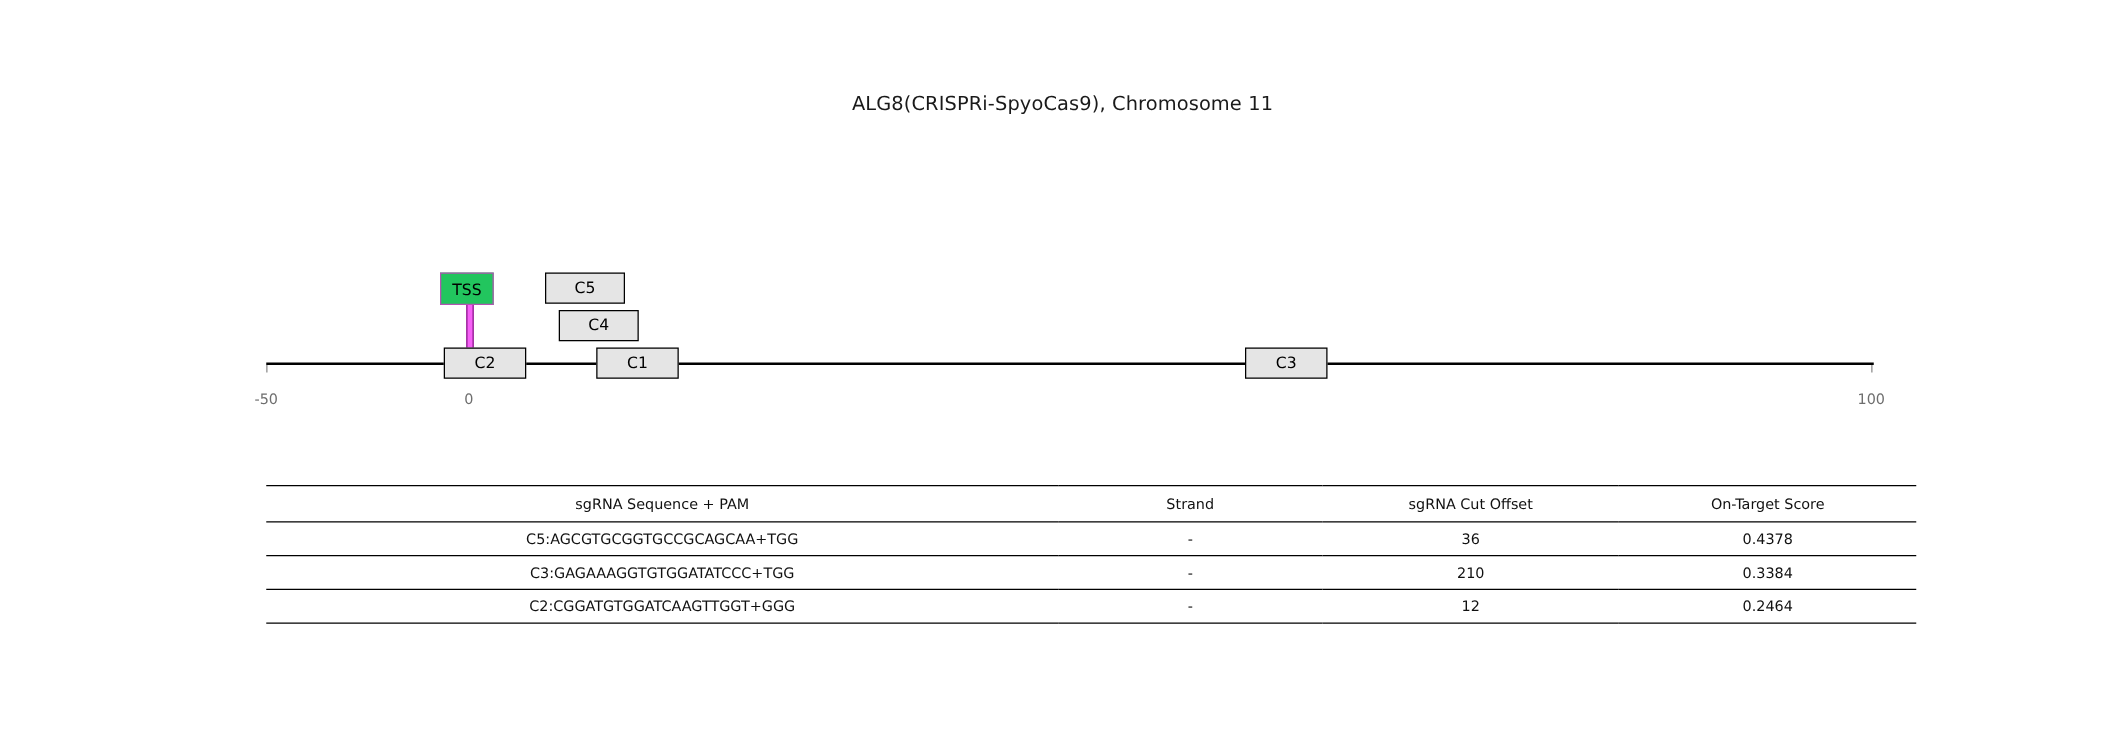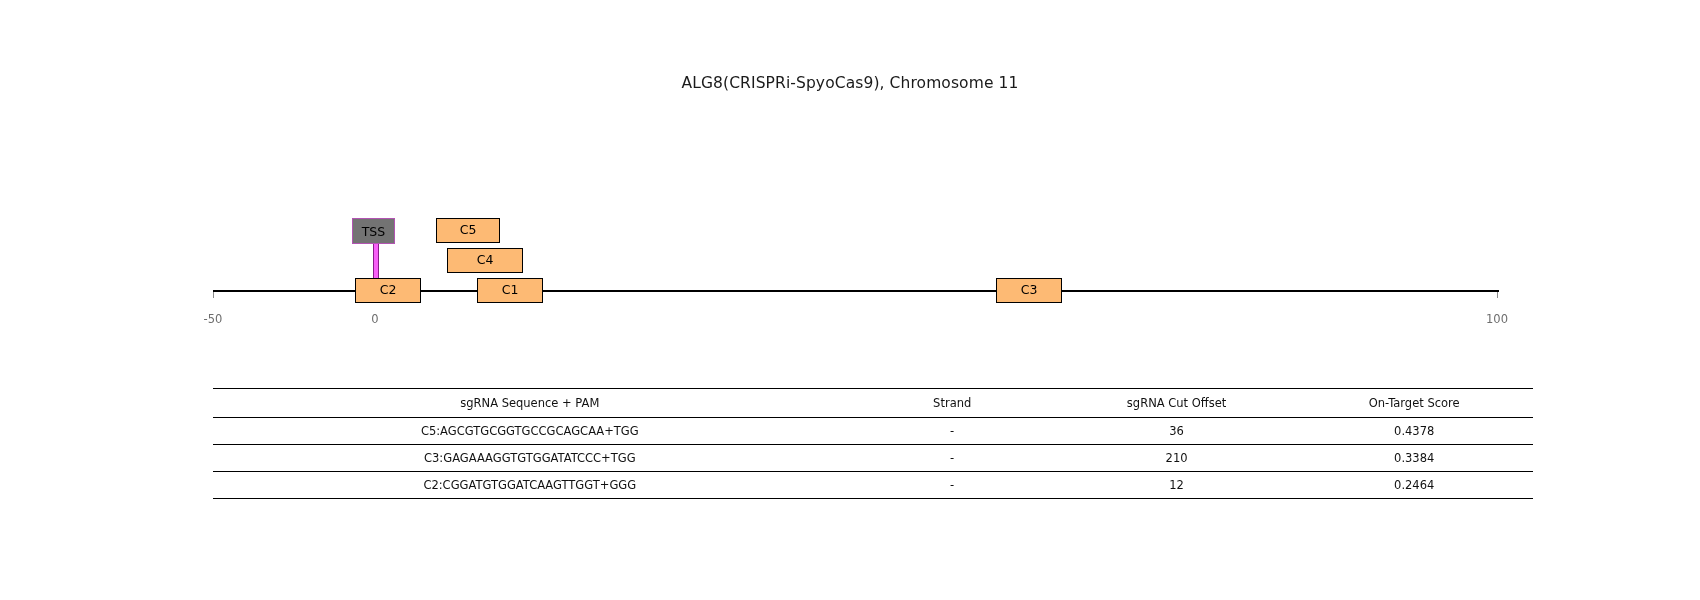--- a/index.html
+++ b/index.html
@@ -60,34 +60,34 @@
     top: 312px;
     font-size: 11.5px;
     color: #6e6e6e;
     transform: translateX(-50%);
     white-space: nowrap;
   }
   
   .feature {
     position: absolute;
     box-sizing: border-box;
-    background: #fdba74;
+    background: #e5e5e5;
     border: 1.3px solid #000000;
     color: #000000;
     font-size: 12.5px;
     line-height: 1;
     display: flex;
     align-items: center;
     justify-content: center;
     white-space: nowrap;
   }
   .tss-box {
     position: absolute;
     box-sizing: border-box;
-    background: #737373;
+    background: #22c55e;
     border: 1.3px solid #b254b2;
     color: #000000;
     font-size: 12.5px;
     display: flex;
     align-items: center;
     justify-content: center;
     white-space: nowrap;
   }
   .tss-stem {
     position: absolute;
@@ -150,21 +150,21 @@
     <div class="tick" style="left:1497px;"></div>
 
     <div class="tick-label" style="left:213px;">-50</div>
     <div class="tick-label" style="left:375px;">0</div>
     <div class="tick-label" style="left:1497px;">100</div>
 
     <div class="tss-stem" style="left:373px; top:243px; height:36px;"></div>
     <div class="tss-box" style="left:352px; top:218px; width:43px; height:26px;">TSS</div>
 
     <div class="feature" style="left:436px; top:218px; width:64px; height:25px;">C5</div>
-    <div class="feature" style="left:447px; top:248px; width:76px; height:25px;">C4</div>
+    <div class="feature" style="left:447px; top:248px; width:64px; height:25px;">C4</div>
     <div class="feature" style="left:355px; top:278px; width:66px; height:25px;">C2</div>
     <div class="feature" style="left:477px; top:278px; width:66px; height:25px;">C1</div>
     <div class="feature" style="left:996px; top:278px; width:66px; height:25px;">C3</div>
   </div>
 
   <div class="table-wrap">
     <table class="sg-table">
       <colgroup>
         <col class="c-seq">
           <col class="c-strand">

